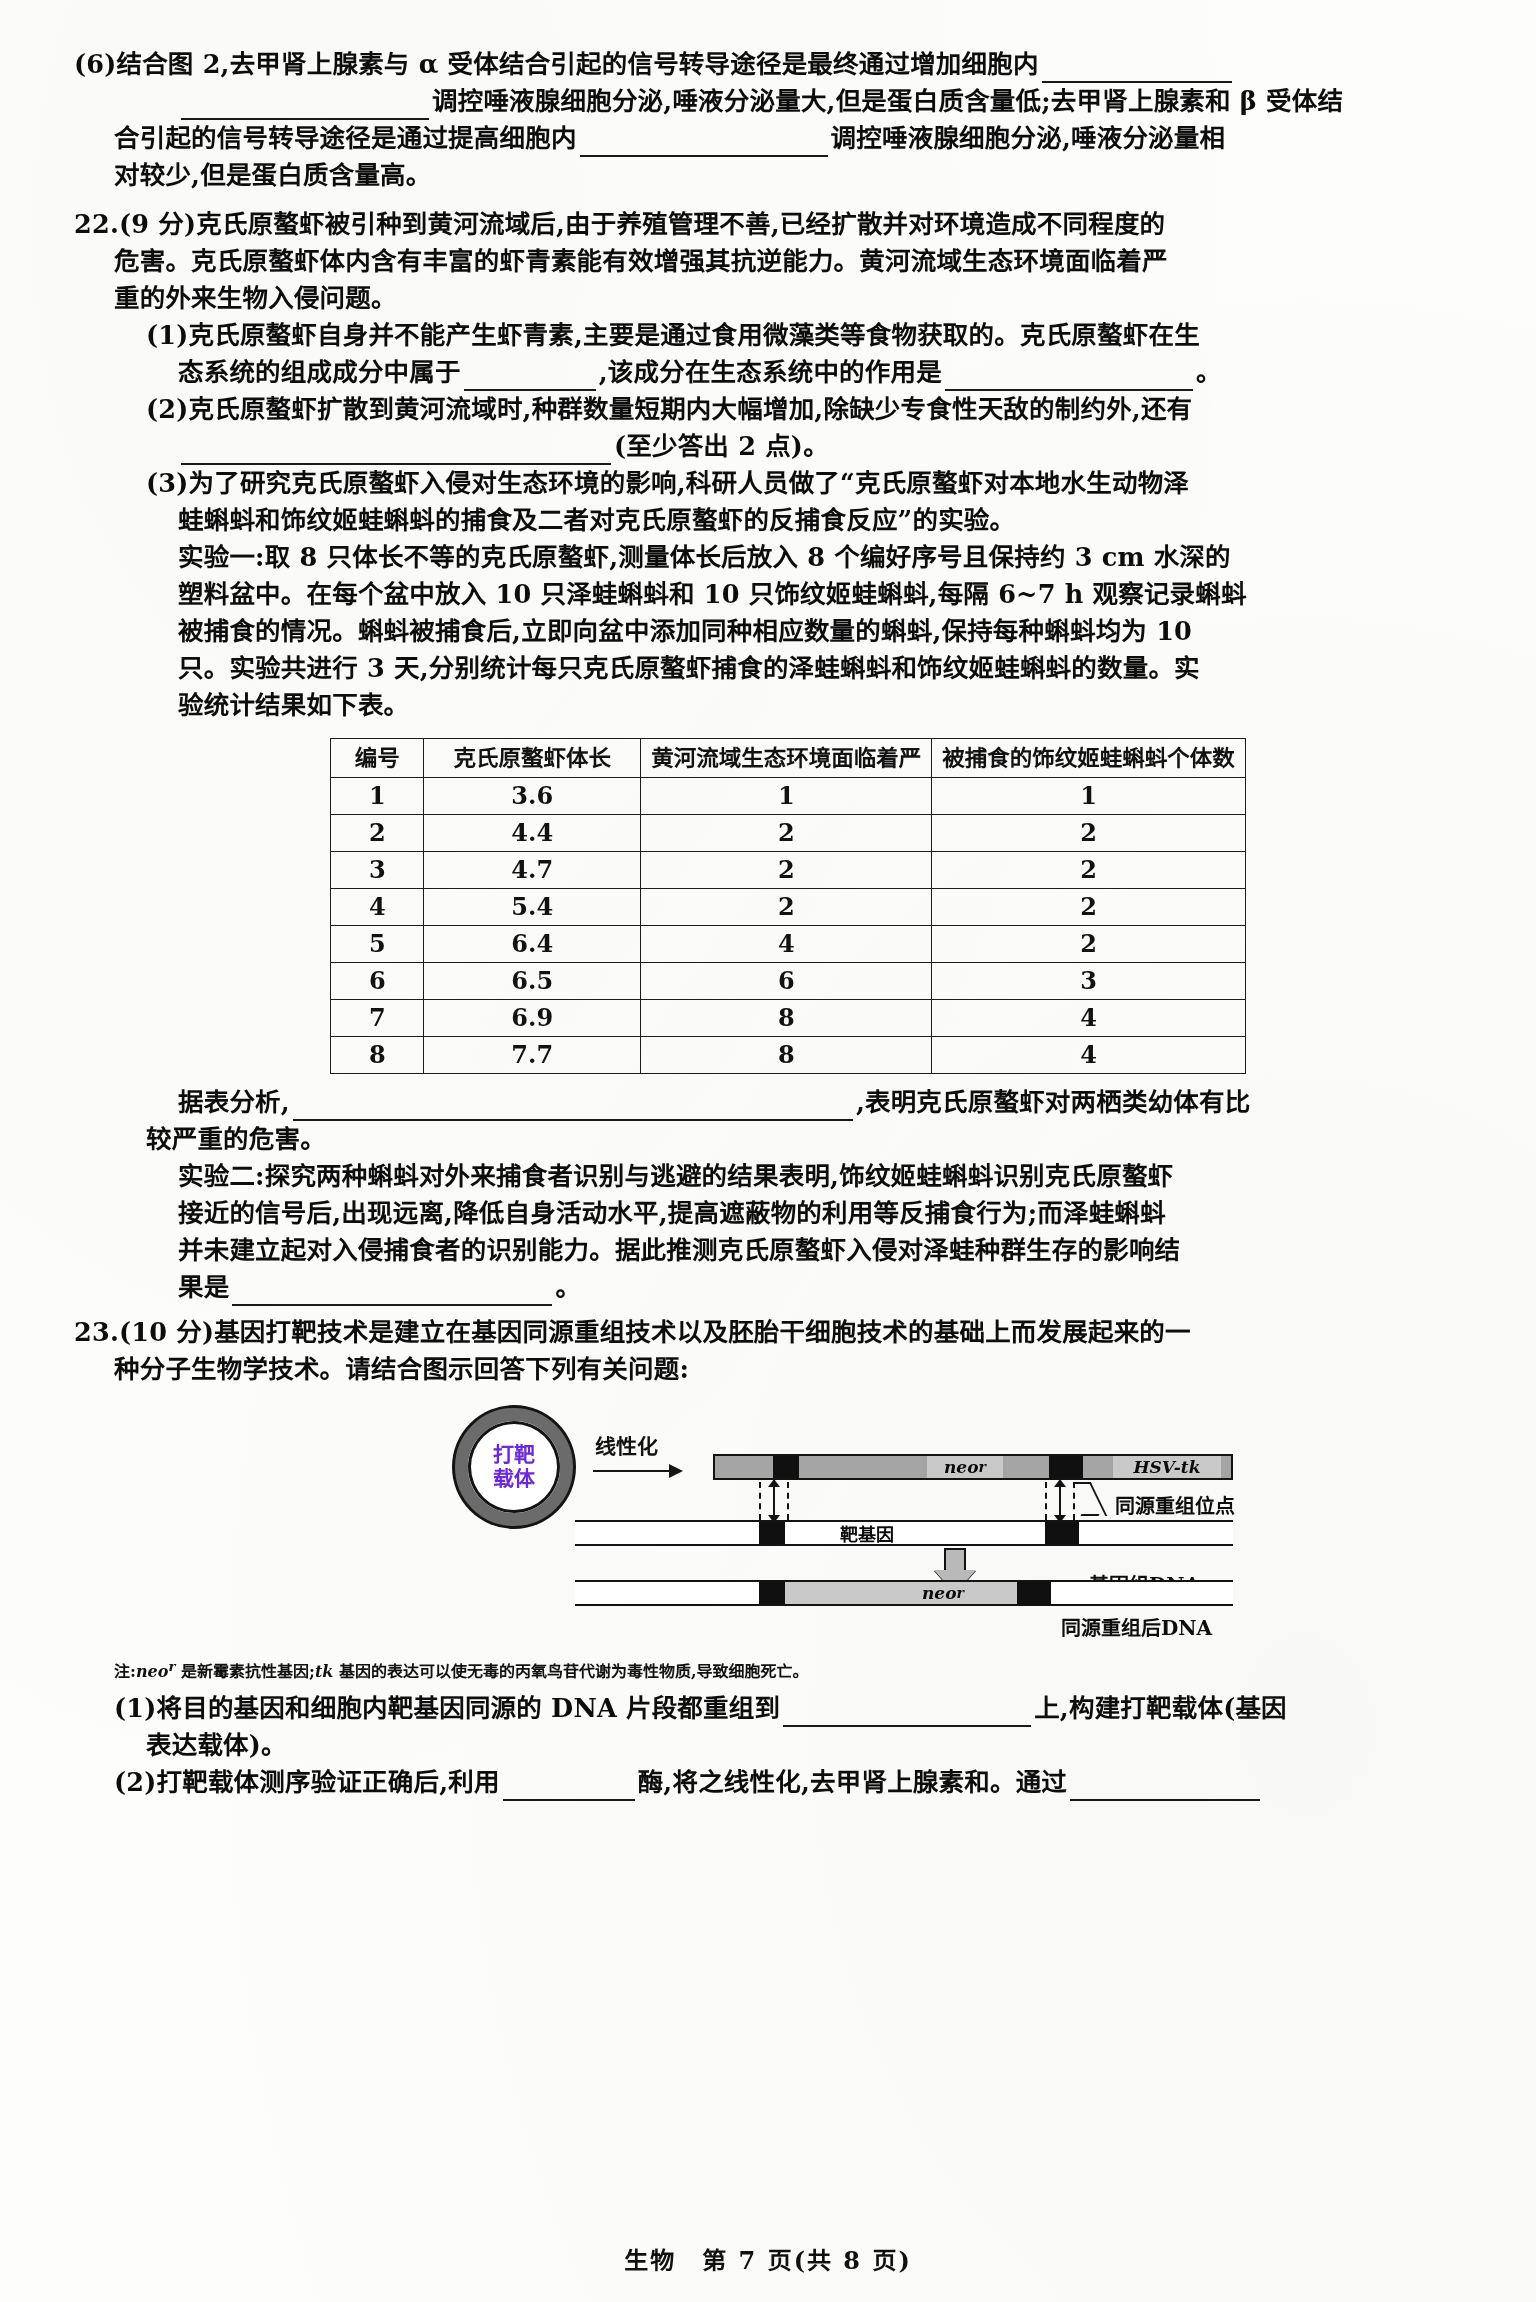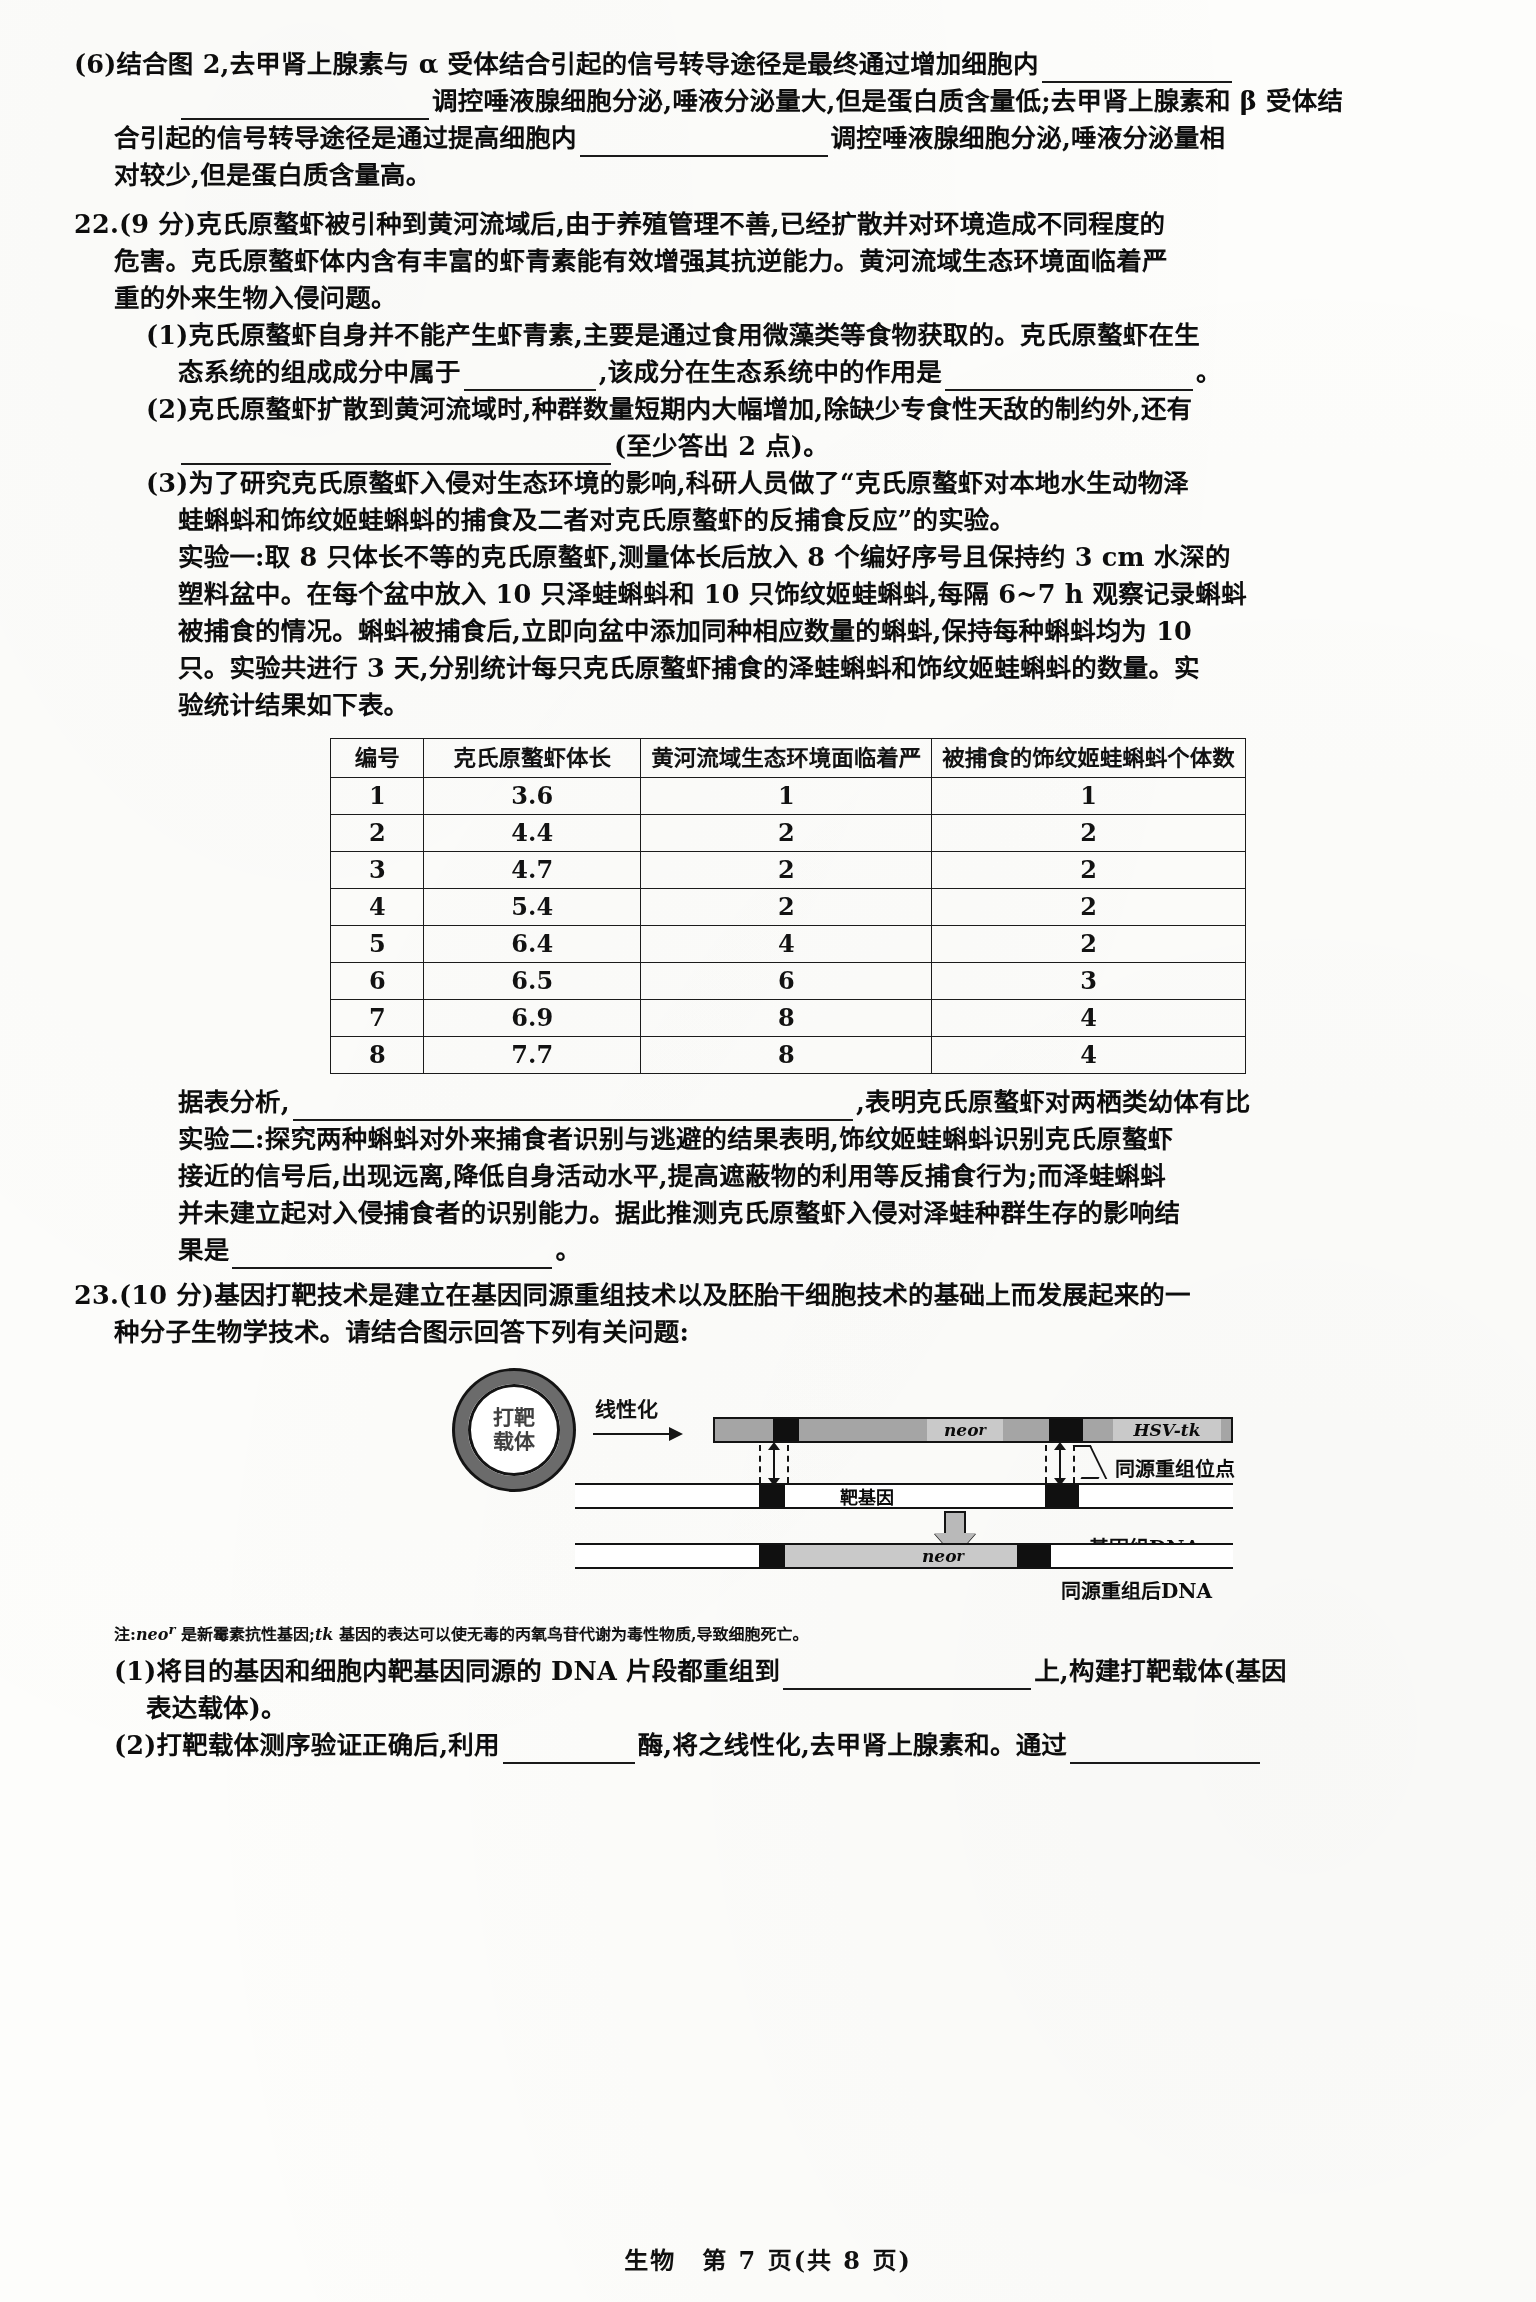--- a/index.html
+++ b/index.html
@@ -135,21 +135,21 @@
     display: flex;
     flex-direction: column;
     align-items: center;
     justify-content: center;
     background: #ffffff;
   }
   .plasmid span {
     font-size: 21px;
     font-weight: 700;
     line-height: 24px;
-    color: #404040;
+    color: #6d28d9;
   }
   .lin-label {
     position: absolute;
     left: 502px; top: 28px;
     font-size: 21px;
     font-weight: 700;
   }
   .arrow-right {
     position: absolute;
     left: 500px; top: 68px;
@@ -412,20 +412,23 @@
               <td class="num">7.7</td>
               <td class="num">8</td>
               <td class="num">4</td>
             </tr>
           </tbody>
         </table>
       </div>
 
       <div class="line para indent3">
         <span>据表分析,</span><span class="blank b-mega"></span><span>,表明克氏原螯虾对两栖类幼体有比</span>
+      </div>
+      <div class="line para indent2">
+        <span>较严重的危害。</span>
       </div>
 
       <div class="line para indent3">
         <span>实验二:探究两种蝌蚪对外来捕食者识别与逃避的结果表明,饰纹姬蛙蝌蚪识别克氏原螯虾</span>
       </div>
       <div class="line para indent3">
         <span>接近的信号后,出现远离,降低自身活动水平,提高遮蔽物的利用等反捕食行为;而泽蛙蝌蚪</span>
       </div>
       <div class="line para indent3">
         <span>并未建立起对入侵捕食者的识别能力。据此推测克氏原螯虾入侵对泽蛙种群生存的影响结</span>

